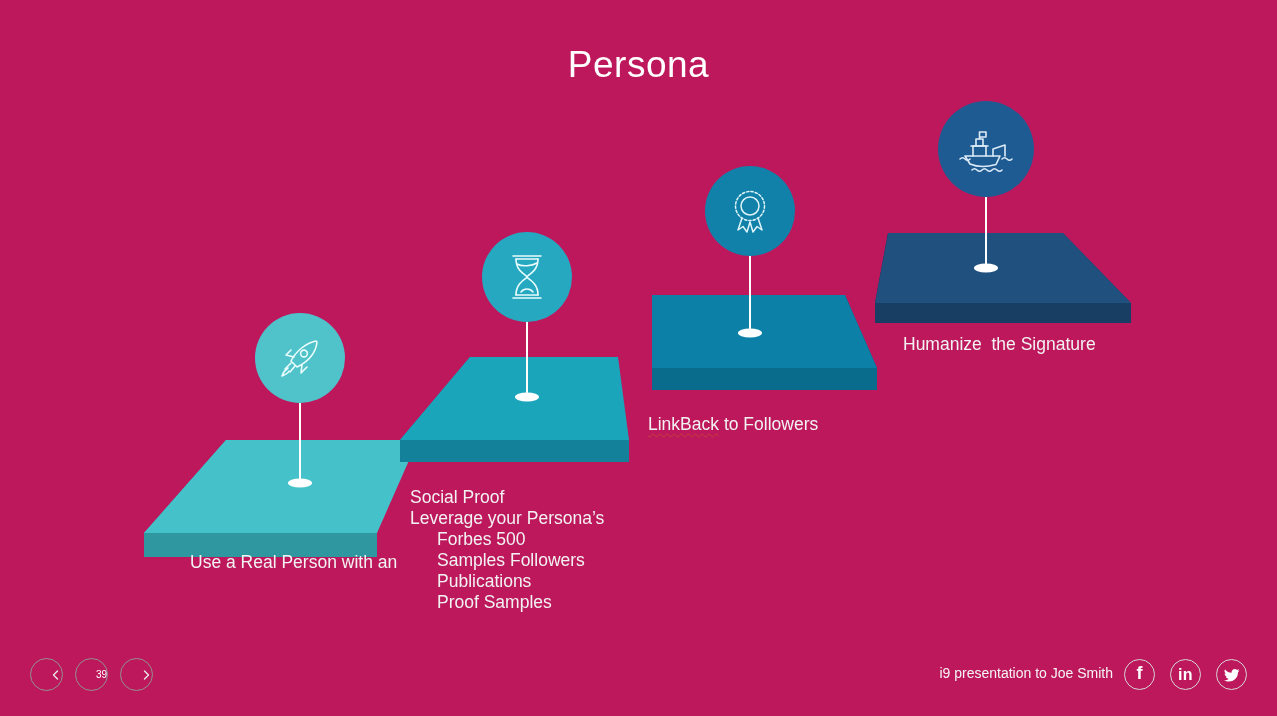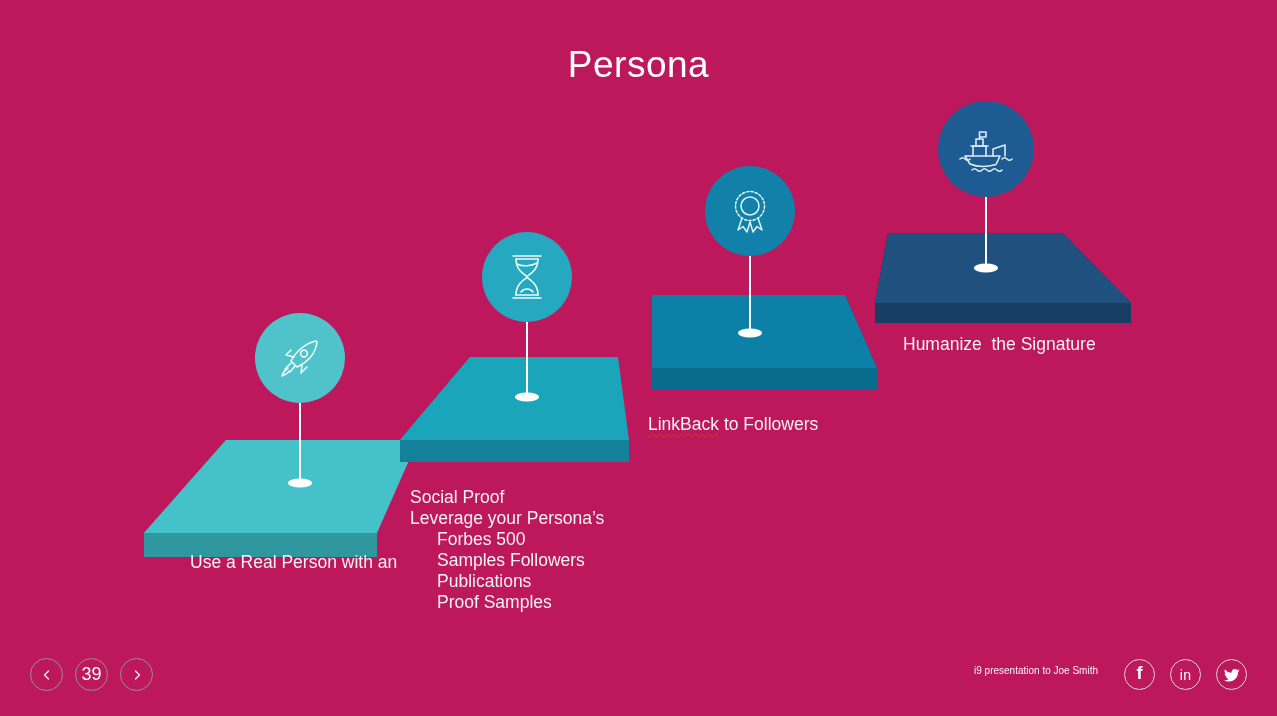--- a/index.html
+++ b/index.html
@@ -27,35 +27,35 @@
     text-decoration-style:wavy;
     text-decoration-color:#c43c35;
     text-decoration-thickness:1px;
     text-underline-offset:3px;
     margin-top:32px;
   }
   .pre{white-space:pre;}
   .nav-circle{
     position:absolute;width:33px;height:33px;border-radius:50%;
     border:1.5px solid #919191;box-sizing:border-box;
-    display:flex;align-items:center;justify-content:center;
-    color:#fff;font-size:18px;z-index:3;cursor:pointer;
+    display:flex;align-items:center;justify-content:flex-end;
+    color:#fff;font-size:10px;z-index:3;cursor:pointer;
   }
   .nav-circle.static{cursor:default;}
   .soc-circle{
     position:absolute;width:31px;height:31px;border-radius:50%;
     border:1.5px solid #d5d5d5;box-sizing:border-box;
     display:flex;align-items:center;justify-content:center;
     color:#fff;z-index:3;cursor:pointer;
   }
   .fb-glyph{font-size:18px;font-weight:bold;transform:translateY(-1px);}
-  .li-glyph{font-size:14px;font-weight:normal;letter-spacing:.3px;}
+  .li-glyph{font-size:16px;font-weight:bold;letter-spacing:.3px;}
   .footer-caption{
-    position:absolute;top:665px;right:179px;z-index:3;
-    font-size:10px;color:#f5f5f5;
+    position:absolute;top:665px;right:164px;z-index:3;
+    font-size:14px;color:#f5f5f5;
   }
 </style>
 </head>
 <body>
 
 <div class="stage">
 
   <div class="slide-title">Persona</div>
 
   <svg class="diagram-svg" width="1277" height="716" viewBox="0 0 1277 716">

